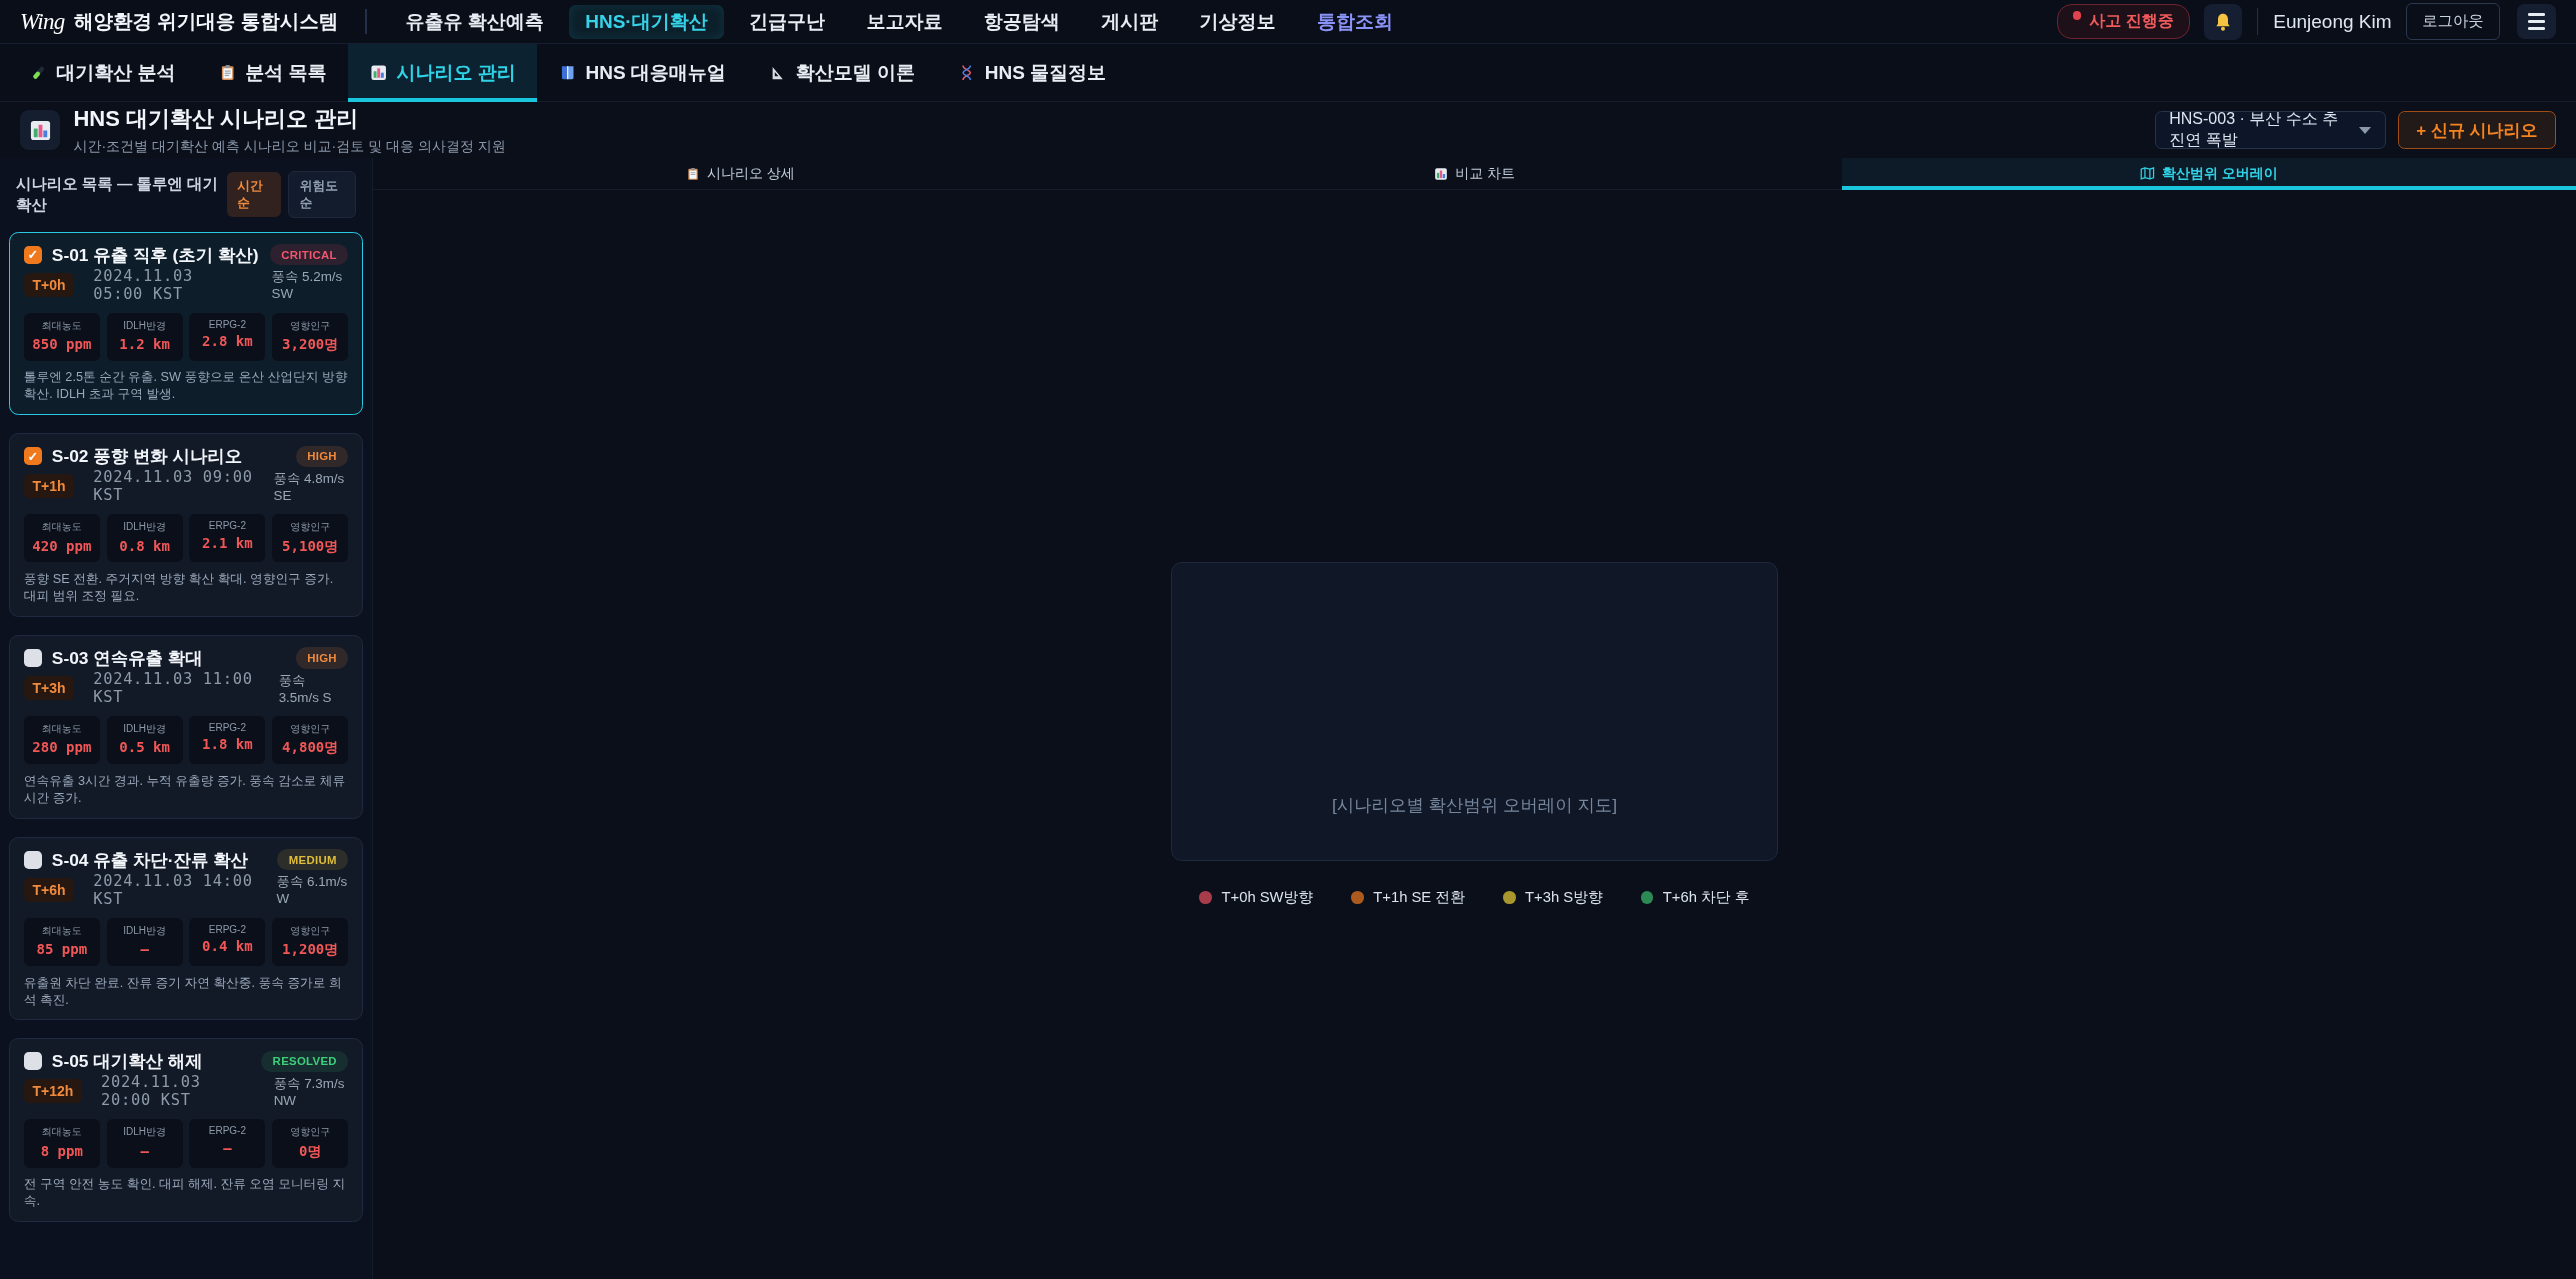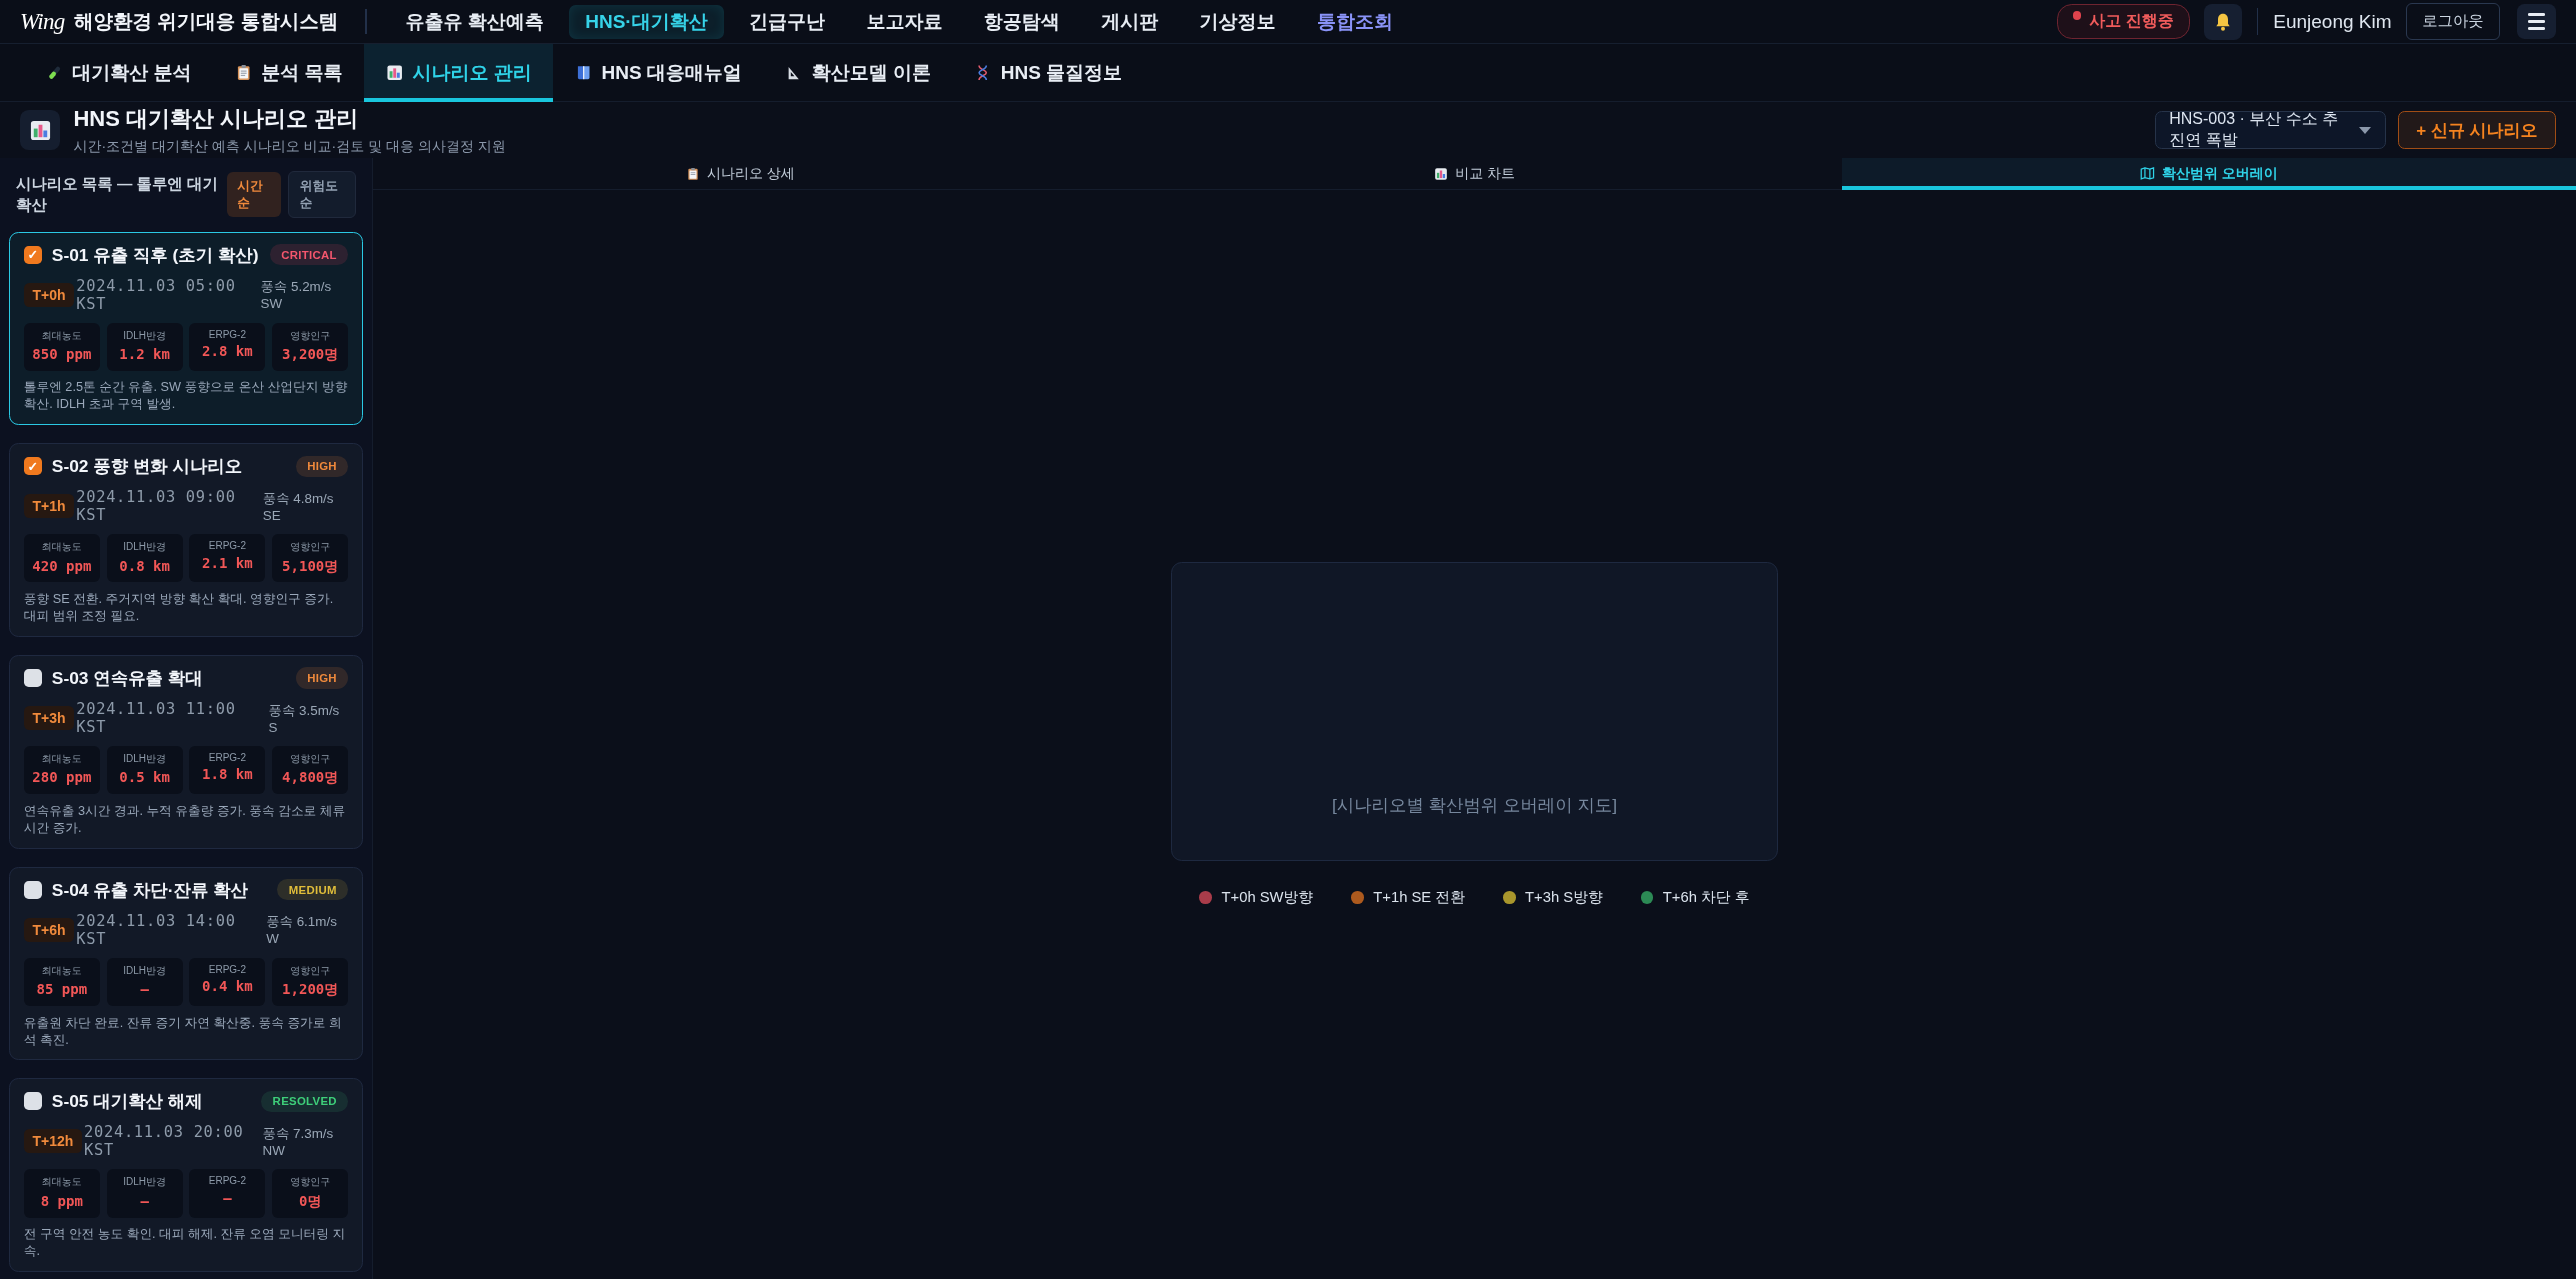--- a/index.html
+++ b/index.html
@@ -31,21 +31,21 @@
   .username { font-size:19px; color:#dfe6ef; }
   .logout-btn { font-size:15.4px; color:#cbd5e1; padding:6.7px 14.8px; border:1.3px solid #2a3850;
     border-radius:6px; background:transparent; cursor:pointer; }
   .hamburger { width:39px; height:35px; background:#161f31; border-radius:7.4px;
     display:flex; flex-direction:column; justify-content:center; align-items:center;
     gap:4px; cursor:pointer; margin-left:2.7px; }
   .hamburger span { display:block; width:17.4px; height:2.7px; background:#e8edf4; border-radius:1.3px; }
 
   
   .tabbar { height:58px; background:#0a0e18; border-bottom:1.3px solid #151d2d;
-    display:flex; align-items:stretch; padding:0 24px; }
+    display:flex; align-items:stretch; padding:0 8px; }
   .tab2 { display:flex; align-items:center; gap:9.4px; padding:0 21.5px; font-size:19px;
     font-weight:bold; color:#e8edf4; cursor:pointer; position:relative; }
   .tab2.active { color:#2fd3e8; background:#0c2230; }
   .tab2.active::after { content:""; position:absolute; left:0; right:0; bottom:-1.3px;
     height:4px; background:#19c6dd; }
   .tab2 svg { flex:none; }
 
   
   .page-header { height:56px; display:flex; align-items:center; padding:0 20px; gap:13.4px; }
   .ph-icon { width:40px; height:40px; background:#151e2f; border-radius:8.7px;
@@ -83,21 +83,21 @@
   .cb.checked { background:#f0791e; }
   .cb.checked::after { content:"✓"; color:#fff; font-size:12.7px; font-weight:bold; }
   .cb.unchecked { background:#dde1e7; }
   .card-title { font-size:17.4px; font-weight:bold; color:#f2f5fa; flex:1; }
   .badge { font-size:11.4px; font-weight:bold; letter-spacing:0.3px; padding:4.7px 11.4px;
     border-radius:670px; flex:none; }
   .badge.critical { background:rgba(244,63,94,0.14); color:#f4566d; }
   .badge.high { background:rgba(240,138,60,0.14); color:#f08a3c; }
   .badge.medium { background:rgba(231,195,59,0.13); color:#e0bd3a; }
   .badge.resolved { background:rgba(62,207,122,0.12); color:#3ecf7a; }
-  .card-meta { display:flex; align-items:center; margin-top:10px; gap:2px; }
+  .card-meta { display:flex; align-items:center; gap:19px; }
   .tchip { background:#261811; color:#f08a3c; font-weight:bold; font-size:14px;
     padding:4px 8.7px; border-radius:5.4px; flex:none; }
   .dt { font-family:"DejaVu Sans Mono", monospace; font-size:15.4px; color:#8e9baa; letter-spacing:0.7px; }
   .wind { margin-left:auto; font-size:13.4px; color:#9aa7b6; }
   .stats { display:grid; grid-template-columns:repeat(4,1fr); gap:6.7px; margin-top:10px; }
   .stat { background:#0a0f1a; border-radius:6px; padding:6px 2.7px 6.7px 2.7px; text-align:center; }
   .stat-label { font-size:10px; color:#8d9aa9; }
   .stat-value { margin-top:3.4px; font-family:"DejaVu Sans Mono", monospace; font-weight:bold;
     font-size:14px; color:#f25757; }
   .card-desc { margin-top:8.7px; font-size:12.7px; color:#9aa8ba; line-height:1.35; }

